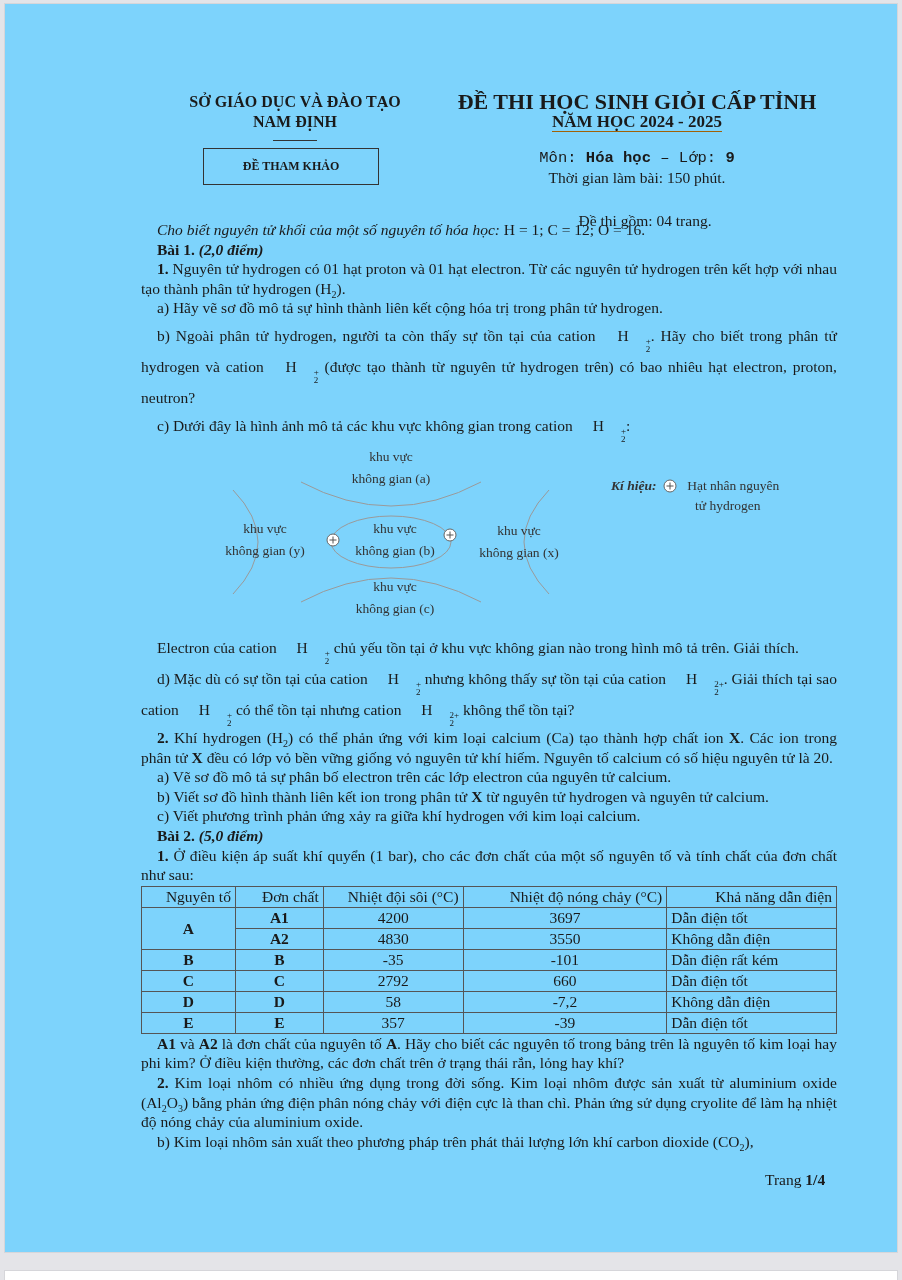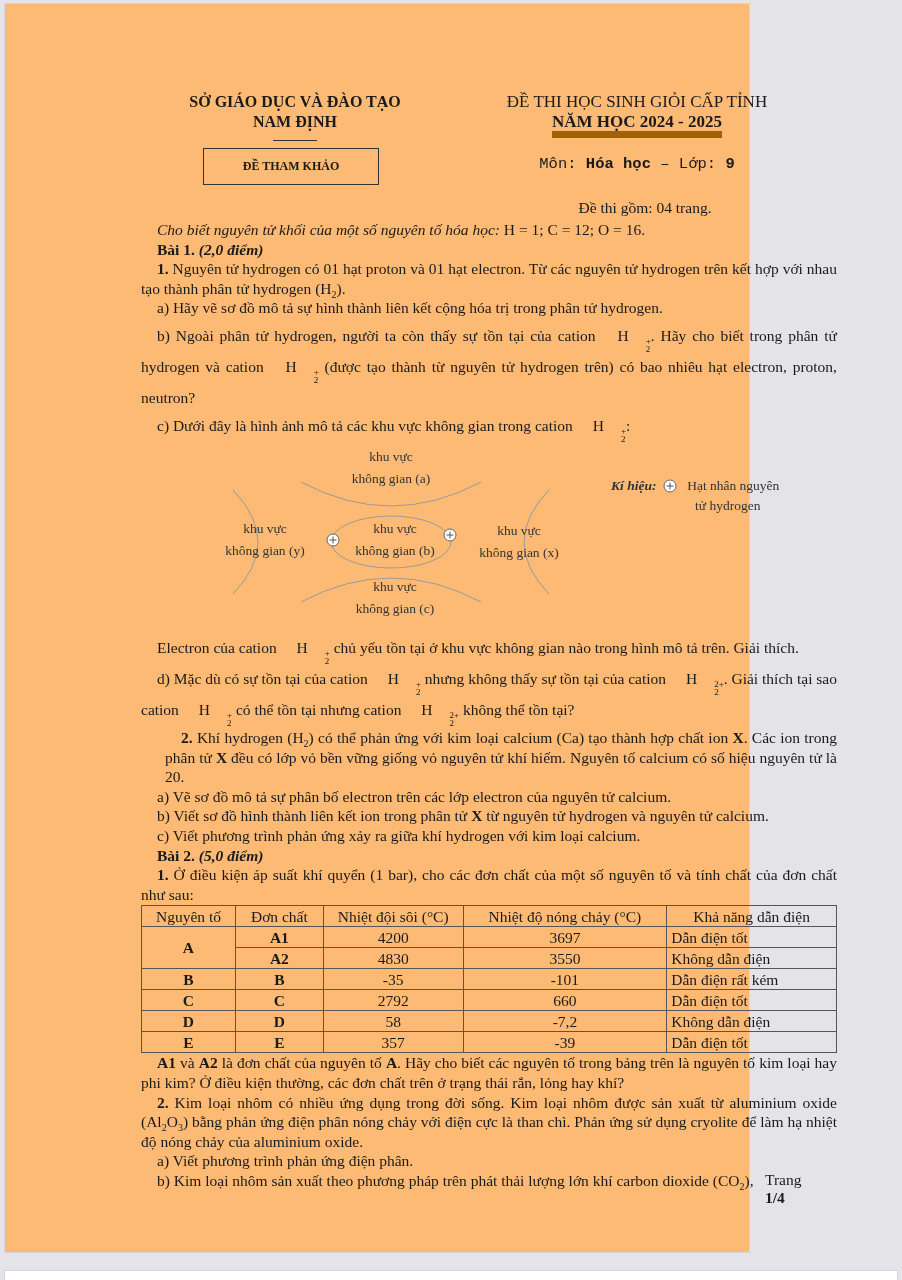--- a/index.html
+++ b/index.html
@@ -1,72 +1,73 @@
 <!DOCTYPE html>
 <html><head>
 <meta charset="utf-8">
 <style>
   * { box-sizing: border-box; margin: 0; padding: 0; }
   html, body { width: 902px; height: 1280px; background: #e4e4e8; overflow: hidden; }
   body { font-family: "Liberation Serif", "DejaVu Serif", serif; color: #1a1a1a; position: relative; }
   .page {
-    position: absolute; left: 4px; top: 3px; width: 746px; height: 1250px;
-    background: #fdba74; border: 1px solid #d6d6da;
+    position: absolute; left: 4px; top: 3px; width: 894px; height: 1250px;
+    background: #7dd3fc; border: 1px solid #d6d6da;
   }
   .page2 {
     position: absolute; left: 4px; top: 1270px; width: 894px; height: 20px;
     background: #ffffff; border: 1px solid #d6d6da;
   }
   .abs { position: absolute; white-space: nowrap; }
   .hdr-left { left: 150px; top: 88px; width: 280px; text-align: center; font-weight: bold; font-size: 16px; line-height: 20px; }
   .hdr-left .rule { width: 44px; height: 1px; background: #333; margin: 8px auto 0; }
   .ref-box {
     position: absolute; left: 198px; top: 144px; width: 176px; height: 37px;
     border: 1.5px solid #333; text-align: center; font-weight: bold; font-size: 12px; line-height: 34px;
   }
   .hdr-right { left: 452px; top: 88px; width: 360px; text-align: center; font-size: 16px; line-height: 20px; }
-  .hdr-right .title { font-weight: normal; font-size: 17px; }
-  .hdr-right .year { font-weight: bold; font-size: 17px; display: inline-block; border-bottom: 7px solid #a16207; line-height: 19px; }
+  .hdr-right .title { font-weight: bold; font-size: 22px; }
+  .hdr-right .year { font-weight: bold; font-size: 17px; display: inline-block; border-bottom: 1px solid #a16207; line-height: 19px; }
   .hdr-right .line { font-size: 15.5px; line-height: 19px; }
   .content { position: absolute; left: 136px; top: 216px; width: 696px; font-size: 15.5px; line-height: 19.6px; }
   .p { text-align: justify; }
   .ind { text-indent: 16px; }
   .it { font-style: italic; }
   .b { font-weight: bold; }
   sub, sup { font-size: 10px; line-height: 0; }
   .ion { display: inline-flex; align-items: baseline; }
   .ion .sc { display: inline-flex; flex-direction: column; font-size: 9px; line-height: 8px; margin-left: 1px; vertical-align: middle; position: relative; top: 3px; }
   .tall { line-height: 31px; }
   .diagram { position: relative; height: 168px; margin: 12px; }
   .diagram svg { position: absolute; left: 0; top: 0; }
   .dlabel { position: absolute; text-align: center; font-size: 13.5px; line-height: 22px; color: #333; white-space: nowrap; }
   .legend { position: absolute; font-size: 13.5px; line-height: 20px; color: #333; }
   table.props { border-collapse: collapse; width: 696px; font-size: 15.5px; margin-top: 1px; }
   table.props th, table.props td { border: 1px solid #555; padding: 0 4px; height: 21px; line-height: 19px; }
-  table.props th { font-weight: normal; text-align: center; }
+  table.props th { font-weight: normal; text-align: right; }
   table.props td.c { text-align: center; }
   table.props td.bold { font-weight: bold; text-align: center; }
   .footer { position: absolute; left: 760px; top: 1167px; font-size: 15.5px; }
 </style>
 </head>
 <body>
 
 <div class="page">
 
   <div class="abs hdr-left">
     <div>SỞ GIÁO DỤC VÀ ĐÀO TẠO</div>
     <div>NAM ĐỊNH</div>
     <div class="rule"></div>
   </div>
   <div class="ref-box">ĐỀ THAM KHẢO</div>
 
   <div class="abs hdr-right">
     <div class="title">ĐỀ THI HỌC SINH GIỎI CẤP TỈNH</div>
     <div><span class="year">NĂM HỌC 2024 - 2025</span></div>
     <div class="line" style="margin-top:17px;font-family:Liberation Mono, monospace;"><span>Môn: </span><b>Hóa học</b><span> – Lớp: </span><b>9</b></div>
+    <div class="line">Thời gian làm bài: 150 phút.</div>
     <div class="line" style="padding-left:16px;margin-top:24px;">Đề thi gồm: 04 trang.</div>
   </div>
 
   <div class="content">
     <div class="p ind"><span class="it">Cho biết nguyên tử khối của một số nguyên tố hóa học:</span><span> H = 1; C = 12; O = 16.</span></div>
 
     <div class="ind"><b>Bài 1.</b><b class="it"> (2,0 điểm)</b></div>
 
     <div class="p ind"><b>1.</b><span> Nguyên tử hydrogen có 01 hạt proton và 01 hạt electron. Từ các nguyên tử hydrogen trên kết hợp với nhau tạo thành phân tử hydrogen (H</span><sub>2</sub><span>).</span></div>
     <div class="p ind">a) Hãy vẽ sơ đồ mô tả sự hình thành liên kết cộng hóa trị trong phân tử hydrogen.</div>
@@ -175,21 +176,21 @@
             <span>2</span>
           </span>
         </span><span> có thể tồn tại nhưng cation </span><span class="ion">
           <span>H</span>
           <span class="sc">
             <span>2+</span>
             <span>2</span>
           </span>
         </span><span> không thể tồn tại?</span></div>
 
-    <div class="p ind" style="margin-top:3px;margin-left:24px;"><b>2.</b><span> Khí hydrogen (H</span><sub>2</sub><span>) có thể phản ứng với kim loại calcium (Ca) tạo thành hợp chất ion </span><b>X</b><span>. Các ion trong phân tử </span><b>X</b><span> đều có lớp vỏ bền vững giống vỏ nguyên tử khí hiếm. Nguyên tố calcium có số hiệu nguyên tử là 20.</span></div>
+    <div class="p ind" style="margin-top:3px;"><b>2.</b><span> Khí hydrogen (H</span><sub>2</sub><span>) có thể phản ứng với kim loại calcium (Ca) tạo thành hợp chất ion </span><b>X</b><span>. Các ion trong phân tử </span><b>X</b><span> đều có lớp vỏ bền vững giống vỏ nguyên tử khí hiếm. Nguyên tố calcium có số hiệu nguyên tử là 20.</span></div>
     <div class="p ind">a) Vẽ sơ đồ mô tả sự phân bố electron trên các lớp electron của nguyên tử calcium.</div>
     <div class="p ind"><span>b) Viết sơ đồ hình thành liên kết ion trong phân tử </span><b>X</b><span> từ nguyên tử hydrogen và nguyên tử calcium.</span></div>
     <div class="p ind">c) Viết phương trình phản ứng xảy ra giữa khí hydrogen với kim loại calcium.</div>
 
     <div class="ind"><b>Bài 2.</b><b class="it"> (5,0 điểm)</b></div>
     <div class="p ind"><b>1.</b><span> Ở điều kiện áp suất khí quyển (1 bar), cho các đơn chất của một số nguyên tố và tính chất của đơn chất như sau:</span></div>
 
     <table class="props">
       <colgroup>
         <col style="width:94px">
@@ -248,20 +249,19 @@
           <td class="c">357</td>
           <td class="c">-39</td>
           <td>Dẫn điện tốt</td>
         </tr>
       </tbody>
     </table>
 
     <div class="p ind"><b>A1</b><span> và </span><b>A2</b><span> là đơn chất của nguyên tố </span><b>A</b><span>. Hãy cho biết các nguyên tố trong bảng trên là nguyên tố kim loại hay phi kim? Ở điều kiện thường, các đơn chất trên ở trạng thái rắn, lỏng hay khí?</span></div>
 
     <div class="p ind"><b>2.</b><span> Kim loại nhôm có nhiều ứng dụng trong đời sống. Kim loại nhôm được sản xuất từ aluminium oxide (Al</span><sub>2</sub><span>O</span><sub>3</sub><span>) bằng phản ứng điện phân nóng chảy với điện cực là than chì. Phản ứng sử dụng cryolite để làm hạ nhiệt độ nóng chảy của aluminium oxide.</span></div>
-    <div class="p ind">a) Viết phương trình phản ứng điện phân.</div>
     <div class="p ind"><span>b) Kim loại nhôm sản xuất theo phương pháp trên phát thải lượng lớn khí carbon dioxide (CO</span><sub>2</sub><span>),</span></div>
   </div>
 
   <div class="footer"><span>Trang </span><b>1/4</b></div>
 </div>
 
 <div class="page2"></div>
 
 </body></html>

